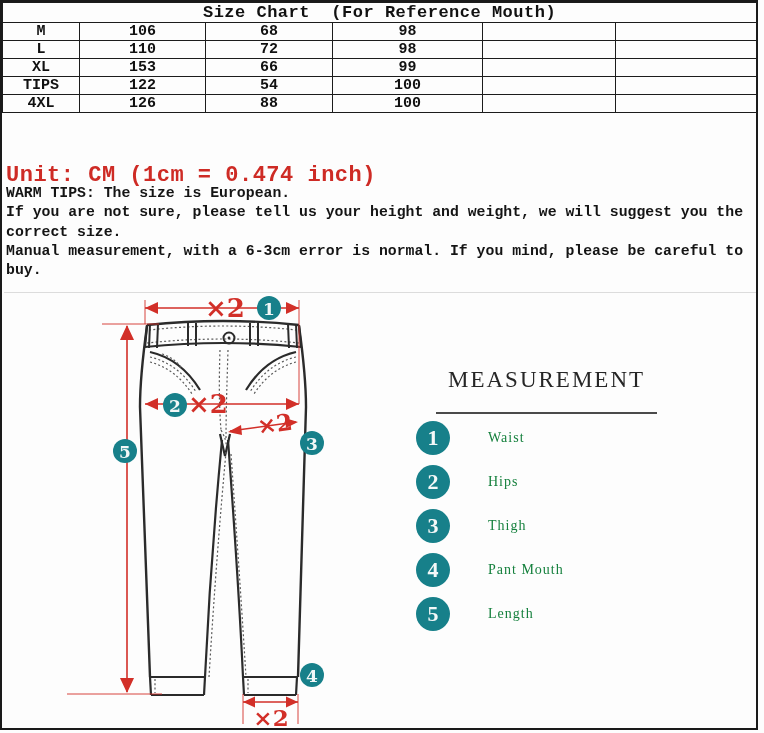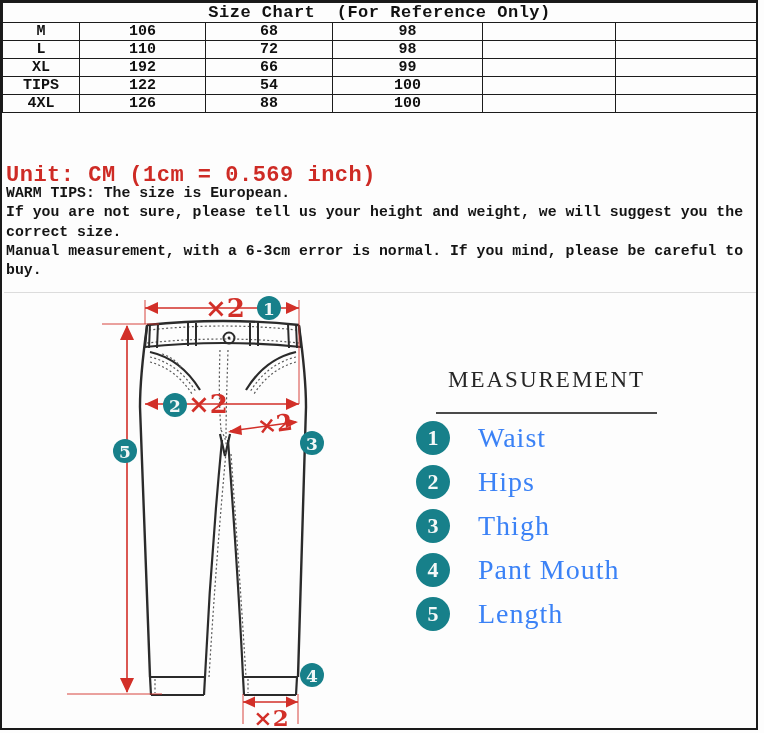--- a/index.html
+++ b/index.html
@@ -57,62 +57,62 @@
     letter-spacing:2px;padding:0 12px 19px 12px;border-bottom:2px solid #4a4a4a;
   }
   .legend{position:absolute;left:414px;top:419px;}
   .legend-row{display:flex;align-items:center;height:34px;margin-bottom:10px;}
   .legend-badge{
     width:34px;height:34px;border-radius:50%;background:#17808a;color:#f4f8f8;
     font-family:"Liberation Serif", serif;font-weight:bold;font-size:22px;
     display:flex;align-items:center;justify-content:center;flex:0 0 auto;
   }
   .legend-label{
-    margin-left:28px;font-family:"Liberation Serif", serif;font-size:28px;
-    color:#3b82f6;letter-spacing:1px;white-space:nowrap;
+    margin-left:38px;font-family:"Liberation Serif", serif;font-size:14px;
+    color:#15803d;letter-spacing:1px;white-space:nowrap;
   }
 </style>
 </head>
 <body>
 
 <div class="page">
   <div class="frame">
 
     <table class="size-chart">
       <colgroup>
         <col style="width:77px">
           <col style="width:126px">
           <col style="width:127px">
         <col style="width:150px">
           <col style="width:133px">
           <col style="width:141px">
       </colgroup>
       <tbody>
         <tr>
-          <td class="chart-title" colspan="6">Size Chart  (For Reference Only)</td>
+          <td class="chart-title" colspan="6">Size Chart  (For Reference Mouth)</td>
         </tr>
         <tr class="data">
           <td>M</td>
           <td>106</td>
           <td>68</td>
           <td>98</td>
           <td></td>
             <td></td>
         </tr>
         <tr class="data">
           <td>L</td>
           <td>110</td>
           <td>72</td>
           <td>98</td>
           <td></td>
             <td></td>
         </tr>
         <tr class="data">
           <td>XL</td>
-          <td>192</td>
+          <td>153</td>
           <td>66</td>
           <td>99</td>
           <td></td>
             <td></td>
         </tr>
         <tr class="data">
           <td>TIPS</td>
           <td>122</td>
           <td>54</td>
           <td>100</td>
@@ -123,21 +123,21 @@
           <td>4XL</td>
           <td>126</td>
           <td>88</td>
           <td>100</td>
           <td></td>
             <td></td>
         </tr>
       </tbody>
     </table>
 
-    <div class="unit-heading">Unit: CM (1cm = 0.569 inch)</div>
+    <div class="unit-heading">Unit: CM (1cm = 0.474 inch)</div>
     <div class="notes">
       <p>WARM TIPS: The size is European.</p>
       <p>If you are not sure, please tell us your height and weight, we will suggest you the correct size.</p>
       <p>Manual measurement, with a 6-3cm error is normal. If you mind, please be careful to buy.</p>
     </div>
     <div class="sep"></div>
 
     <svg class="pants" width="360" height="441" viewBox="0 0 360 441">
 
       <g>

